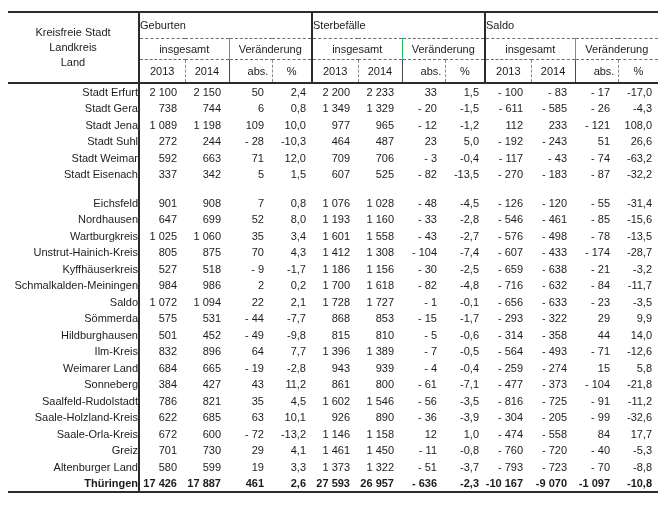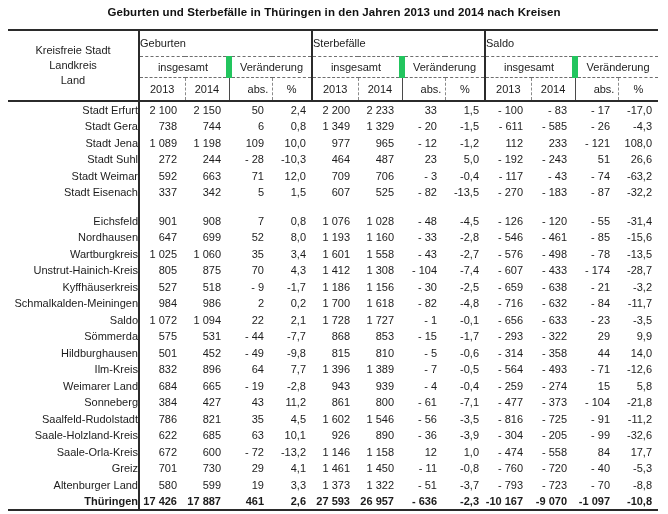--- a/index.html
+++ b/index.html
@@ -56,21 +56,21 @@
     vertical-align: middle;
     border-left: 2px solid #2b2b2b;
     border-bottom: 1px dashed #6e6e6e;
   }
   tr.h2 th {
     text-align: center;
     vertical-align: middle;
     border-bottom: 1px dashed #6e6e6e;
   }
   tr.h2 th.sub-i { border-left: 2px solid #2b2b2b; }
-  tr.h2 th.sub-v { border-left: 6px solid #22c55e; }
+  tr.h2 th.sub-v { border-left: 1px solid #22c55e; }
   tr.h3 th {
     text-align: center;
     vertical-align: middle;
     border-bottom: 2px solid #2b2b2b;
   }
   tr.h3 th.y1  { border-left: 2px solid #2b2b2b; }
   tr.h3 th.y2  { border-left: 1px dashed #8a8a8a; }
   tr.h3 th.ab  { border-left: 1px solid #4a4a4a; padding-left: 15px; }
   tr.h3 th.pc  { border-left: 1px dashed #8a8a8a; }
   
@@ -84,21 +84,20 @@
   }
   td.c-num { text-align: right; padding-right: 8px; }
   td.c-pct { text-align: right; padding-right: 6px; }
   tr.total td { font-weight: 700; }
 </style>
 </head>
 <body>
 
 <div class="page">
 
-  <div class="title">Geburten und Sterbefälle in Thüringen in den Jahren 2013 und 2014 nach Kreisen</div>
 
   <table class="tbl">
     <colgroup>
       <col style="width:131px">
       <col style="width:46px">
         <col style="width:44px">
         <col style="width:43px">
         <col style="width:40px">
       <col style="width:46px">
         <col style="width:44px">

